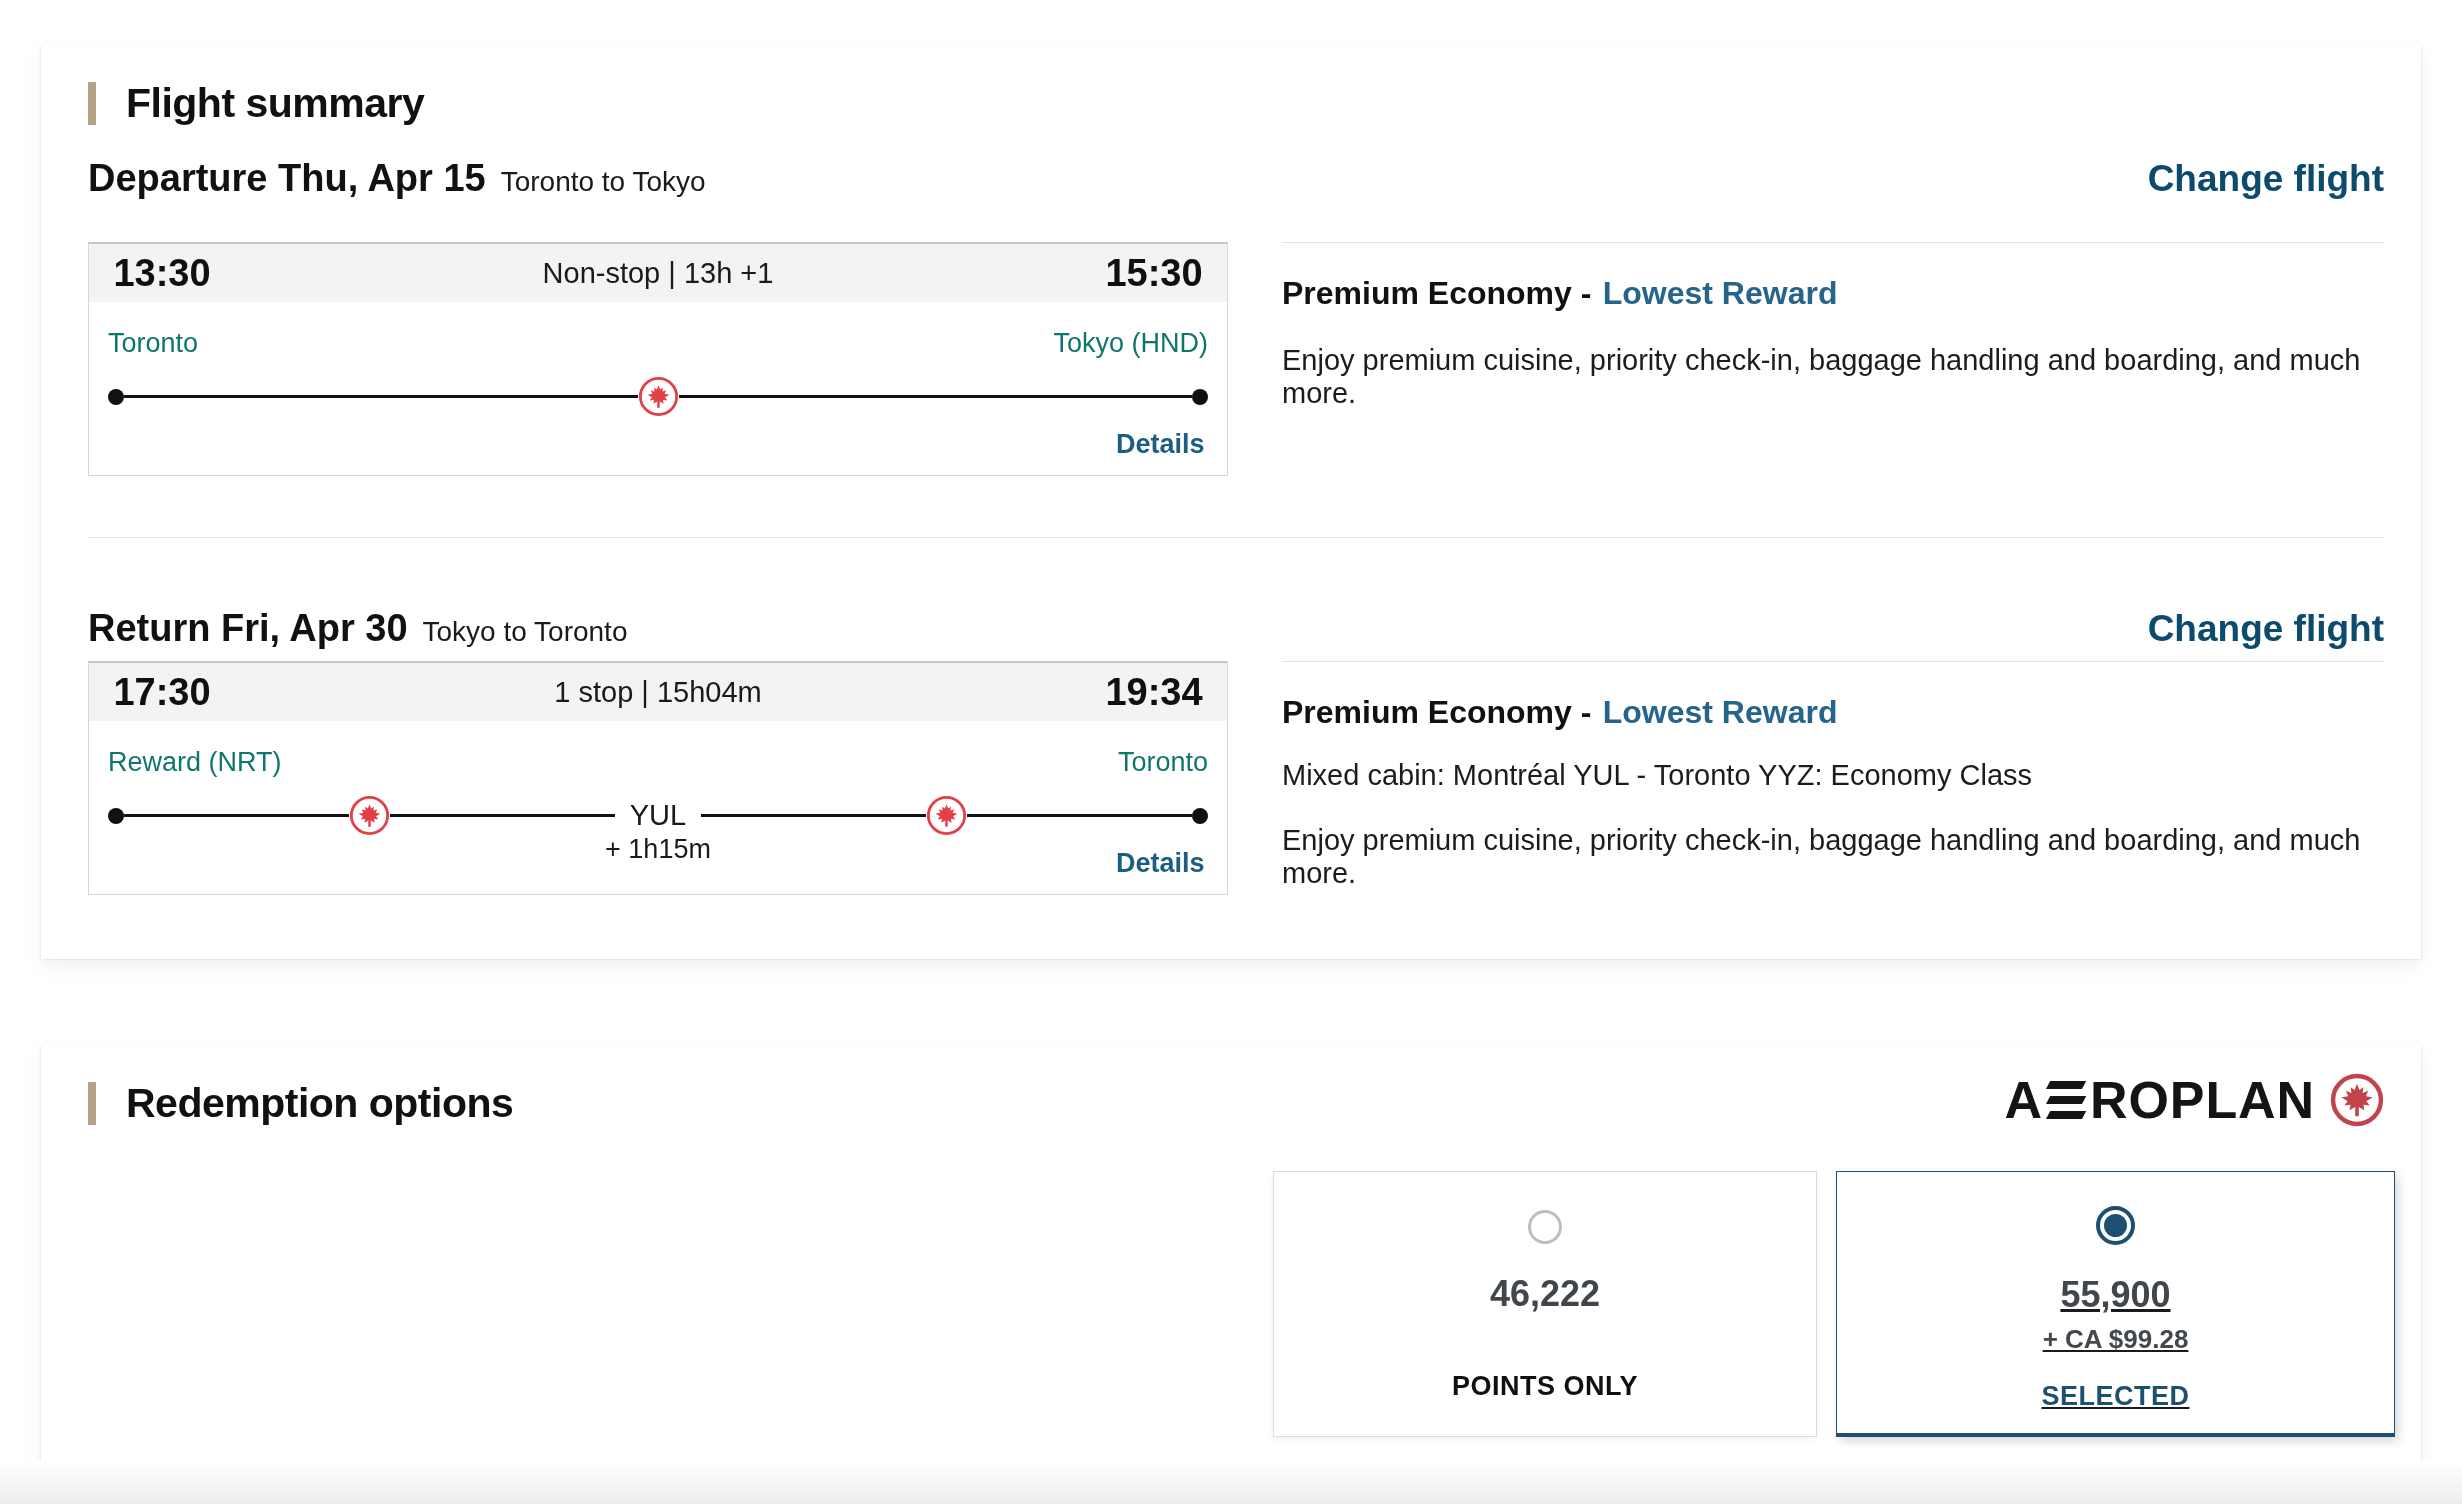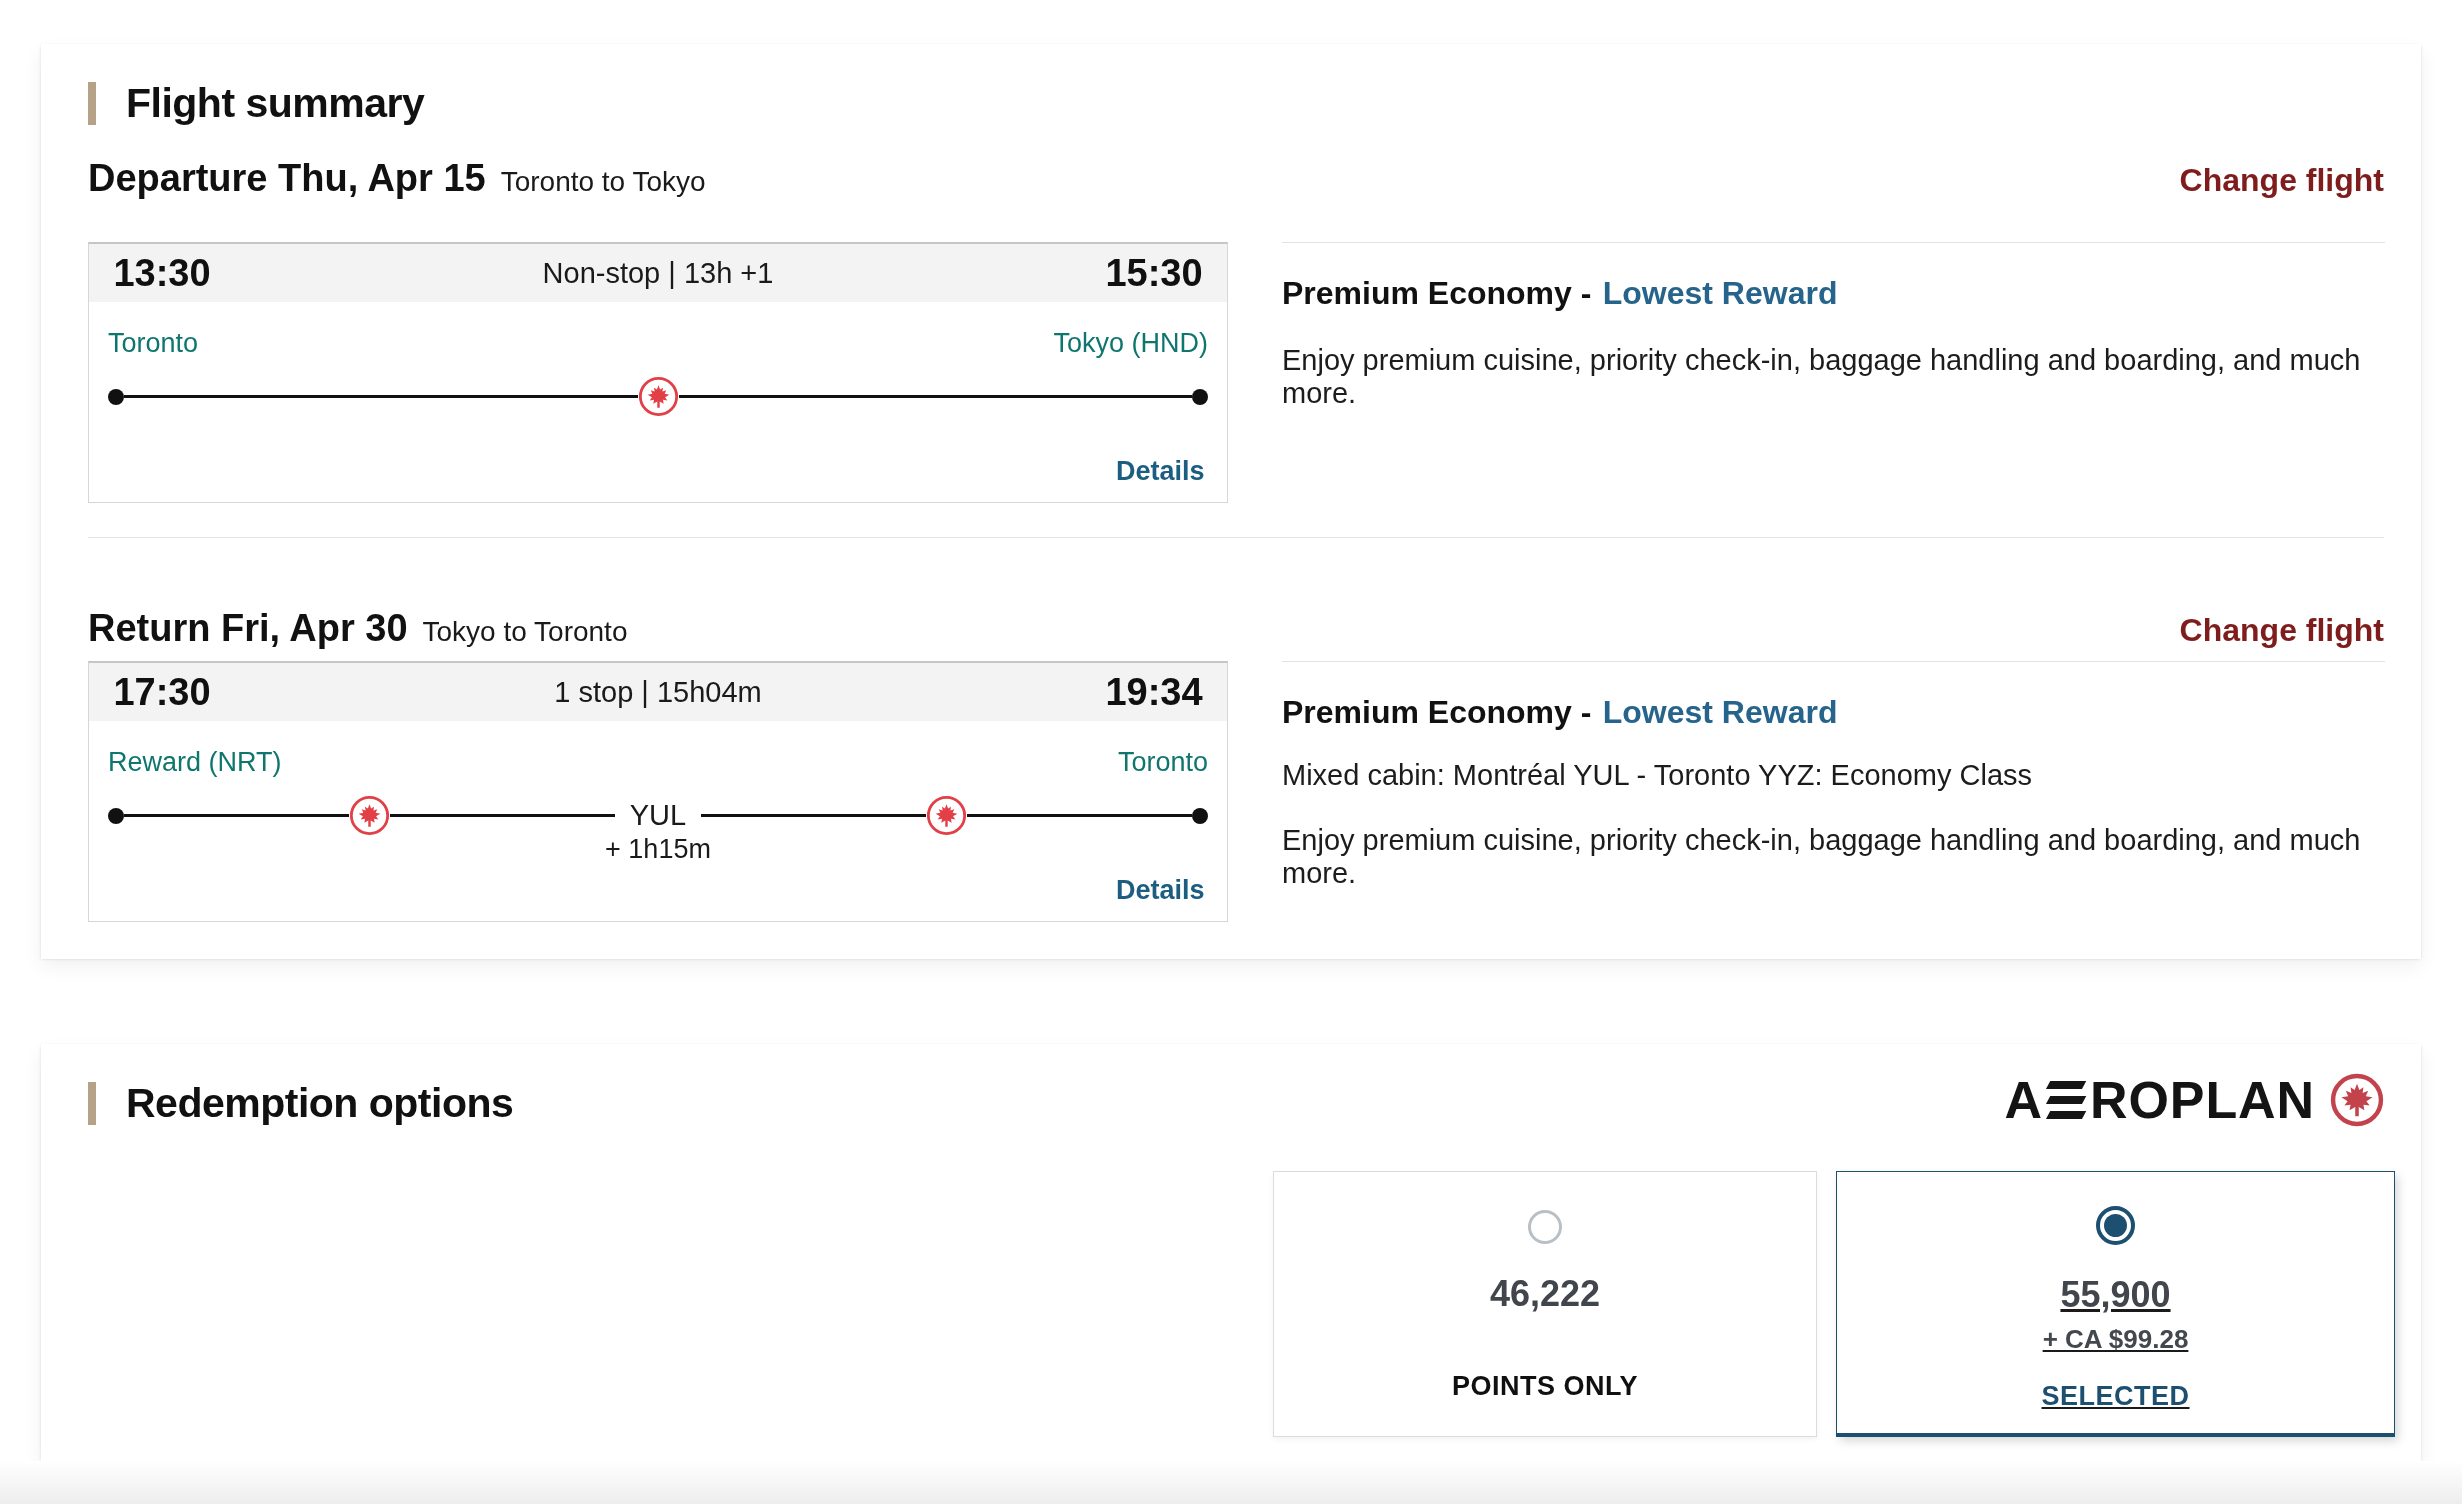--- a/index.html
+++ b/index.html
@@ -30,24 +30,24 @@
   .section-title { font-size:41px; font-weight:bold; color:#111; letter-spacing:-0.5px;margin-left:8px; }
 
   .leg-heading {
     position:absolute; left:47px; right:37px;
     display:flex; align-items:baseline;
   }
   .leg-heading.dep { top:113px; }
   .leg-heading.ret { top:563px; }
   .leg-title { font-size:38px; font-weight:bold; color:#111; }
   .leg-route { font-size:28px; margin-left:15px; color:#1a1a1a; }
-  .change-link { margin-left:auto; font-size:32px; font-weight:600; color:#7f1d1d; cursor:pointer; }
+  .change-link { margin-left:auto; font-size:37px; font-weight:600; color:#0c4a6e; cursor:pointer; }
 
   .flight-box {
-    position:absolute; left:47px; width:1140px; height:261px;
+    position:absolute; left:47px; width:1140px; height:234px;
     border:0.9px solid #d6d6d6; border-top:2.8px solid #c4c6c8; background:#fff;
   }
   .flight-box.dep { top:198px; }
   .flight-box.ret { top:617px; }
   .box-header {
     height:58px; background:#f3f3f4;
     display:flex; align-items:center; justify-content:space-between;
     padding:0 24.4px;
   }
   .time { font-size:38px; font-weight:bold; color:#101010; }

